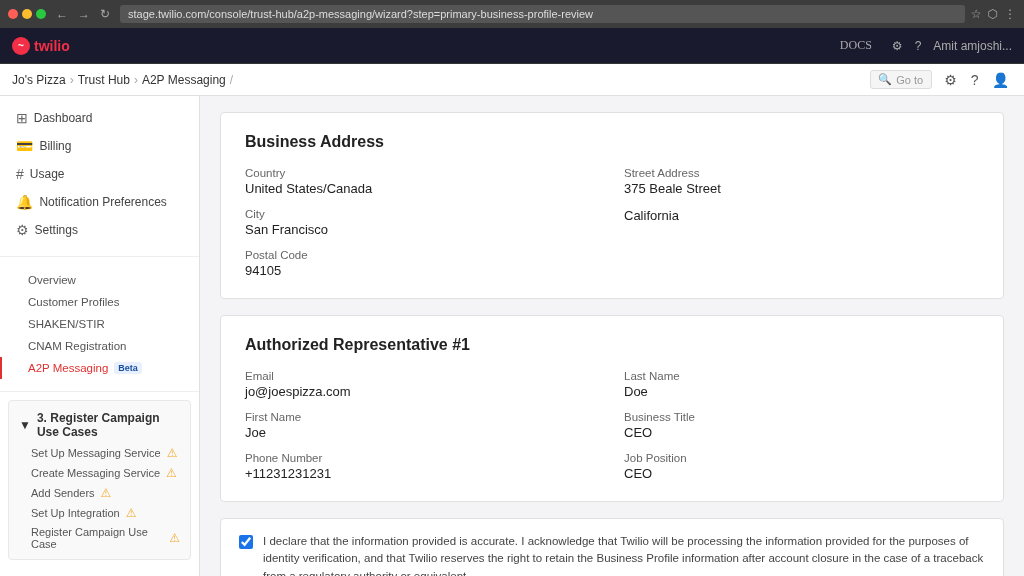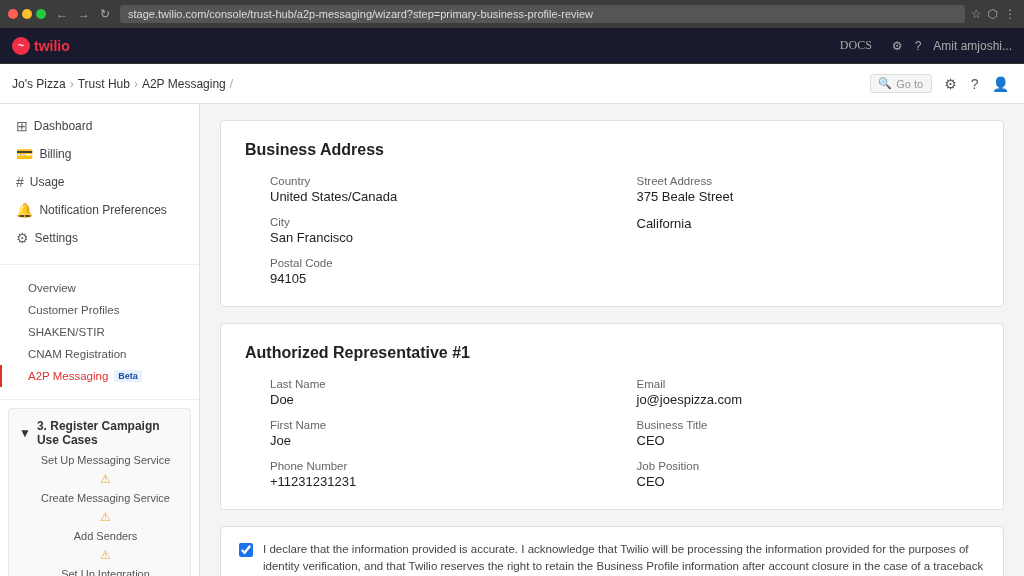--- a/index.html
+++ b/index.html
@@ -57,21 +57,21 @@
     .twilio-logo-icon {
       width: 18px; height: 18px;
       background: #f22f46;
       border-radius: 50%;
       display: flex; align-items: center; justify-content: center;
       color: white; font-size: 10px; font-weight: bold;
     }
 
     
     .nav-bar {
-      height: 40px;
+      height: 32px;
       background: #fff;
       border-bottom: 1px solid #e0e0e0;
       display: flex;
       align-items: center;
       padding: 0 12px;
       gap: 12px;
     }
     .nav-breadcrumb {
       display: flex;
       align-items: center;
@@ -166,21 +166,20 @@
       cursor: pointer;
     }
     .step-sub {
       padding: 3px 10px 3px 22px;
       font-size: 11px;
       color: #555;
       display: flex;
       align-items: center;
       gap: 6px;
       cursor: pointer;
-      flex-direction: column;
     }
     .warn-icon { color: #f5a623; font-size: 12px; }
 
     
     .main-content {
       flex: 1;
       overflow-y: auto;
       padding: 16px 20px;
       background: #f4f4f6;
     }
@@ -198,21 +197,20 @@
       font-size: 16px;
       font-weight: 600;
       color: #222;
       margin-bottom: 16px;
     }
 
     .info-grid {
       display: grid;
       grid-template-columns: 1fr 1fr;
       gap: 12px 24px;
-      margin-left: 25px;
     }
 
     .info-field label {
       display: block;
       font-size: 11.5px;
       color: #666;
       margin-bottom: 2px;
     }
     .info-field .value {
       font-size: 13px;
@@ -419,27 +417,27 @@
           <div class="value">94105</div>
         </div>
       </div>
     </div>
 
     <div class="card">
       <div class="section-title">Authorized Representative #1</div>
       <div class="info-grid">
 
         <div class="info-field">
+          <label>Email</label>
+          <div class="value">jo@joespizza.com</div>
+        </div>
+
+        <div class="info-field">
           <label>Last Name</label>
           <div class="value">Doe</div>
-        </div>
-
-        <div class="info-field">
-          <label>Email</label>
-          <div class="value">jo@joespizza.com</div>
         </div>
 
         <div class="info-field">
           <label>First Name</label>
           <div class="value">Joe</div>
         </div>
 
         <div class="info-field">
           <label>Business Title</label>
           <div class="value">CEO</div>

